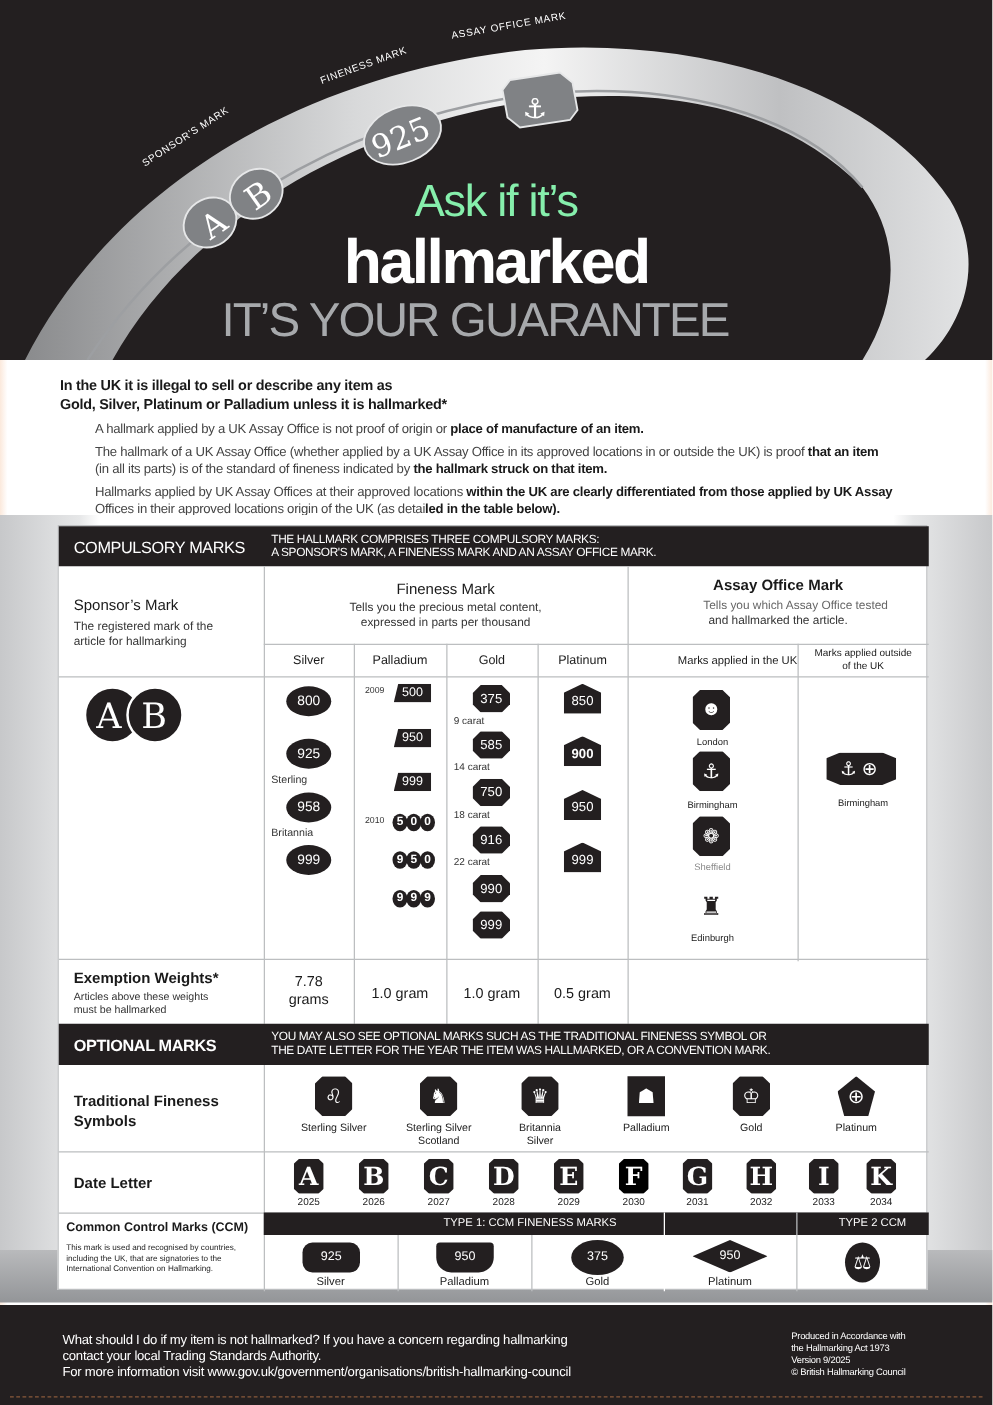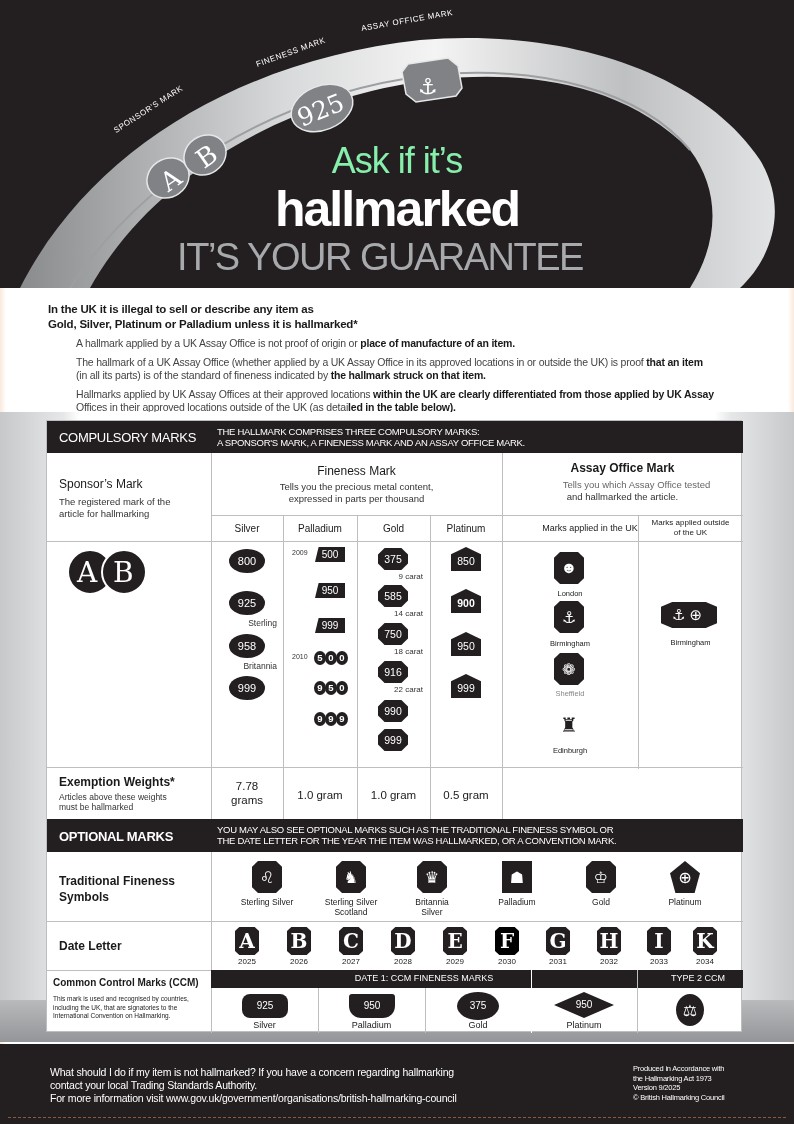--- a/index.html
+++ b/index.html
@@ -86,21 +86,21 @@
   .octo {
     position: absolute; width: 30px; height: 22px; background: #231f20; color: #fff;
     font-size: 10.5px; text-align: center; line-height: 22px;
     clip-path: polygon(22% 0, 78% 0, 100% 30%, 100% 70%, 78% 100%, 22% 100%, 0 70%, 0 30%);
   }
   .house {
     position: absolute; width: 30px; height: 24px; background: #231f20; color: #fff;
     font-size: 10.5px; text-align: center; line-height: 28px;
     clip-path: polygon(50% 0, 100% 30%, 100% 100%, 0 100%, 0 30%);
   }
-  .small-cap { position: absolute; font-size: 8px; color: #333; text-align: right; }
+  .small-cap { position: absolute; font-size: 8px; color: #333; text-align: left; }
   .caption { position: absolute; font-size: 8.5px; color: #1a1a1a; text-align: center; }
   .sym {
     position: absolute; width: 30px; height: 32px; background: #231f20;
     clip-path: polygon(20% 0, 80% 0, 100% 18%, 100% 82%, 80% 100%, 20% 100%, 0 82%, 0 18%);
     display: flex; align-items: center; justify-content: center; color: #fff; font-size: 16px;
   }
   .dl {
     position: absolute; width: 24px; height: 28px; background: #231f20; color: #fff;
     font-family: "DejaVu Serif", serif; font-weight: bold; font-size: 20px; text-align: center; line-height: 28px;
     clip-path: polygon(18% 0, 82% 0, 100% 14%, 100% 86%, 82% 100%, 18% 100%, 0 86%, 0 14%);
@@ -159,21 +159,21 @@
     <div class="hero-ask">Ask if it’s</div>
     <div class="hero-hallmarked">hallmarked</div>
     <div class="hero-guarantee">IT’S YOUR GUARANTEE</div>
   </div>
 
   <div class="intro">
     <div class="intro-lead">In the UK it is illegal to sell or describe any item as</div>
     <div class="intro-lead">Gold, Silver, Platinum or Palladium unless it is hallmarked*</div>
     <p><span>A hallmark applied by a UK Assay Office is not proof of origin or </span><b>place of manufacture of an item.</b></p>
     <p><span>The hallmark of a UK Assay Office (whether applied by a UK Assay Office in its approved locations in or outside the UK) is proof </span><b>that an item</b><br><span>(in all its parts) is of the standard of fineness indicated by </span><b>the hallmark struck on that item.</b></p>
-    <p><span>Hallmarks applied by UK Assay Offices at their approved locations </span><b>within the UK are clearly differentiated from those applied by UK Assay</b><br><span>Offices in their approved locations outside of the UK (as detai</span><b>led in the table below).</b></p>
+    <p><span>Hallmarks applied by UK Assay Offices at their approved locations </span><b>within the UK are clearly differentiated from those applied by UK Assay</b><br><span>Offices in their approved locations origin of the UK (as detai</span><b>led in the table below).</b></p>
   </div>
 
   <div class="panel"></div>
   <div class="panel-bottom"></div>
 
   <div class="table">
 
     <div class="bar" style="top:0; height:32px;">
       <div class="bar-title" style="top:9px;">COMPULSORY MARKS</div>
       <div class="bar-desc" style="top:5px;">
@@ -360,21 +360,21 @@
     <div class="dl-year" style="left:643px; top:536px;">2034</div>
 
     <div class="txt" style="left:6px; top:556px; font-size:10px; font-weight:bold;">Common Control Marks (CCM)</div>
     <div class="txt" style="left:6px; top:574px; font-size:6.5px; line-height:8.5px; color:#222;">
       <div>This mark is used and recognised by countries,</div>
       <div>including the UK, that are signatories to the</div>
       <div>International Convention on Hallmarking.</div>
     </div>
 
     <div class="bar" style="left:164px; top:549px; width:532px; height:18px;">
-      <div class="txt center" style="left:0; width:426px; top:3px; font-size:9px;">DATE 1: CCM FINENESS MARKS</div>
+      <div class="txt center" style="left:0; width:426px; top:3px; font-size:9px;">TYPE 1: CCM FINENESS MARKS</div>
       <div class="txt center" style="left:426px; width:122px; top:3px; font-size:9px;">TYPE 2 CCM</div>
     </div>
     <div class="vline" style="left:271px; top:567px; height:45px;"></div>
     <div class="vline" style="left:378px; top:567px; height:45px;"></div>
     <div class="vline" style="left:484px; top:549px; height:63px; background:#fff;"></div>
     <div class="vline" style="left:590px; top:549px; height:63px;"></div>
 
     <div class="ccm" style="left:195px; top:573px; width:46px;">925</div>
     <div class="caption" style="left:164px; width:107px; top:599px; font-size:9px;">Silver</div>
     <div class="ccm" style="left:302px; top:573px; width:46px; border-radius:3px 3px 12px 12px;">950</div>

